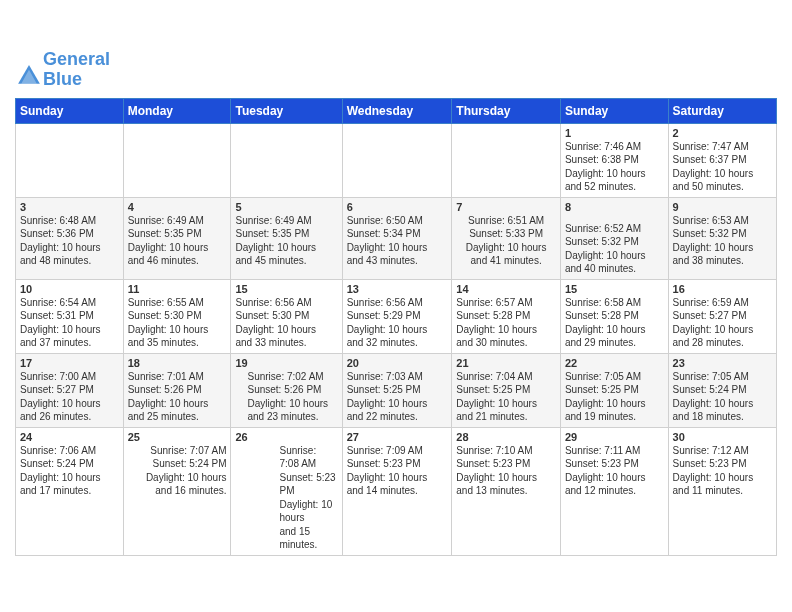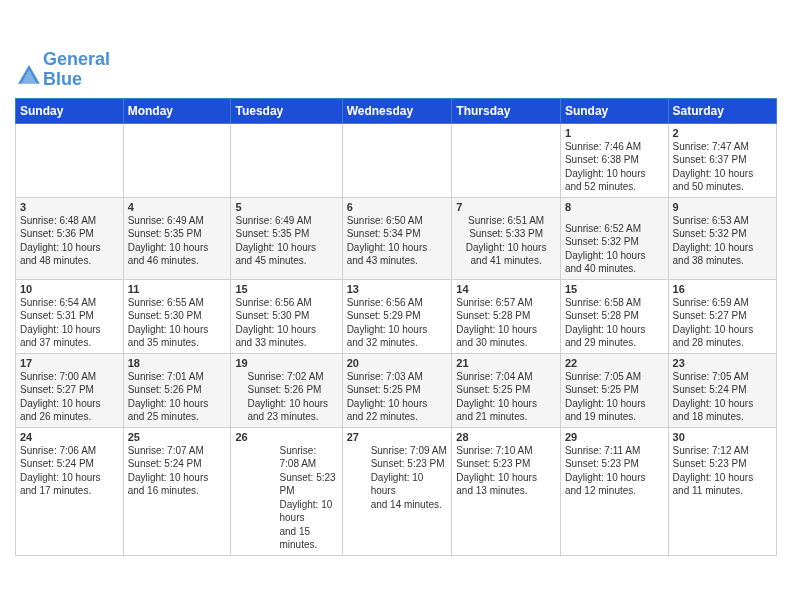--- a/index.html
+++ b/index.html
@@ -300,35 +300,35 @@
         <tr>
           <td>
             <span class="day-num">24</span>
             <div class="day-info" style="white-space: pre-line;">Sunrise: 7:06 AM
 Sunset: 5:24 PM
 Daylight: 10 hours
 and 17 minutes.</div>
           </td>
           <td>
             <span class="day-num">25</span>
-            <div class="day-info" style="white-space: pre-line;">Sunrise: 7:07 AM
+            <div class="day-info" style="white-space: pre-line; text-align: right;">Sunrise: 7:07 AM
 Sunset: 5:24 PM
 Daylight: 10 hours
 and 16 minutes.</div>
           </td>
           <td>
             <span class="day-num">26</span>
             <div class="day-info" style="white-space: pre-line; margin-left: 44px;">Sunrise: 7:08 AM
 Sunset: 5:23 PM
 Daylight: 10 hours
 and 15 minutes.</div>
           </td>
           <td>
             <span class="day-num">27</span>
-            <div class="day-info" style="white-space: pre-line; margin-left: 24px;">Sunrise: 7:09 AM
+            <div class="day-info" style="white-space: pre-line;">Sunrise: 7:09 AM
 Sunset: 5:23 PM
 Daylight: 10 hours
 and 14 minutes.</div>
           </td>
           <td>
             <span class="day-num">28</span>
             <div class="day-info" style="white-space: pre-line;">Sunrise: 7:10 AM
 Sunset: 5:23 PM
 Daylight: 10 hours
 and 13 minutes.</div>

